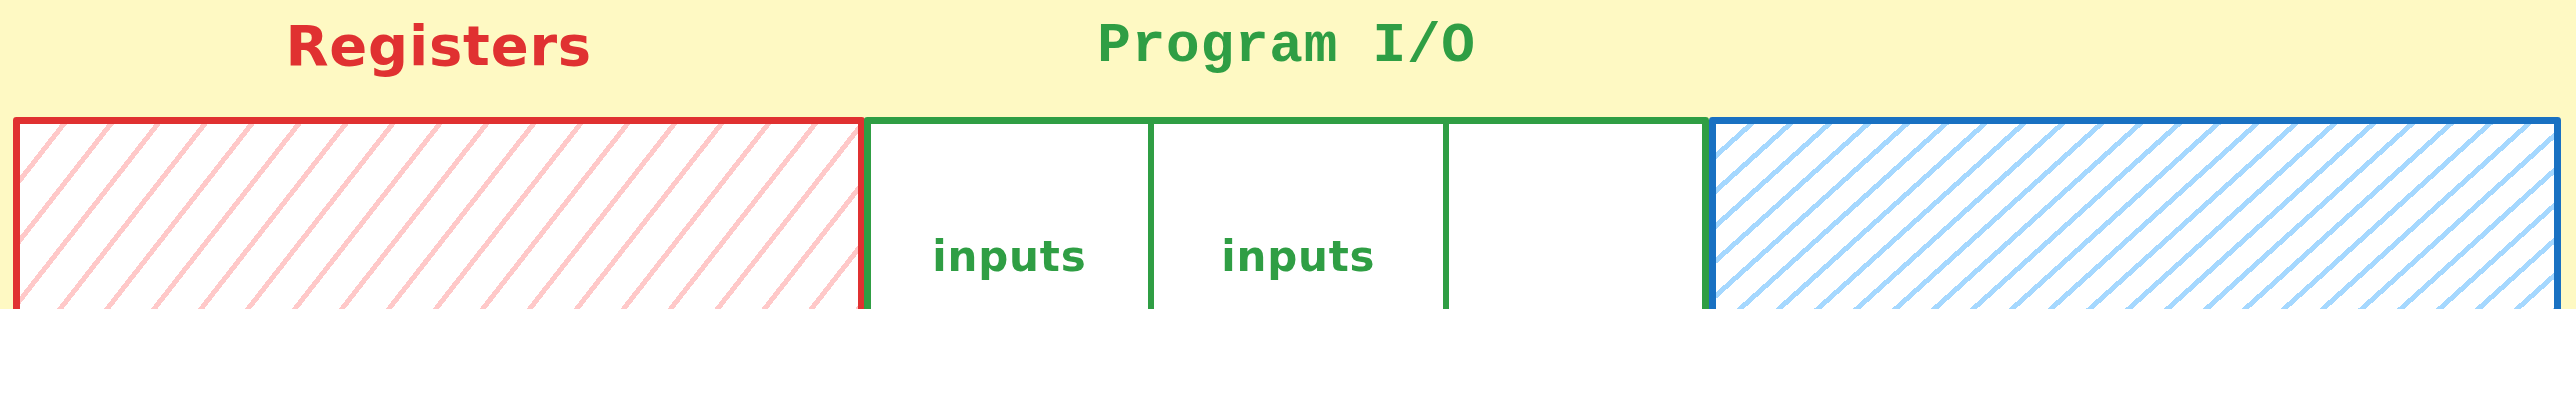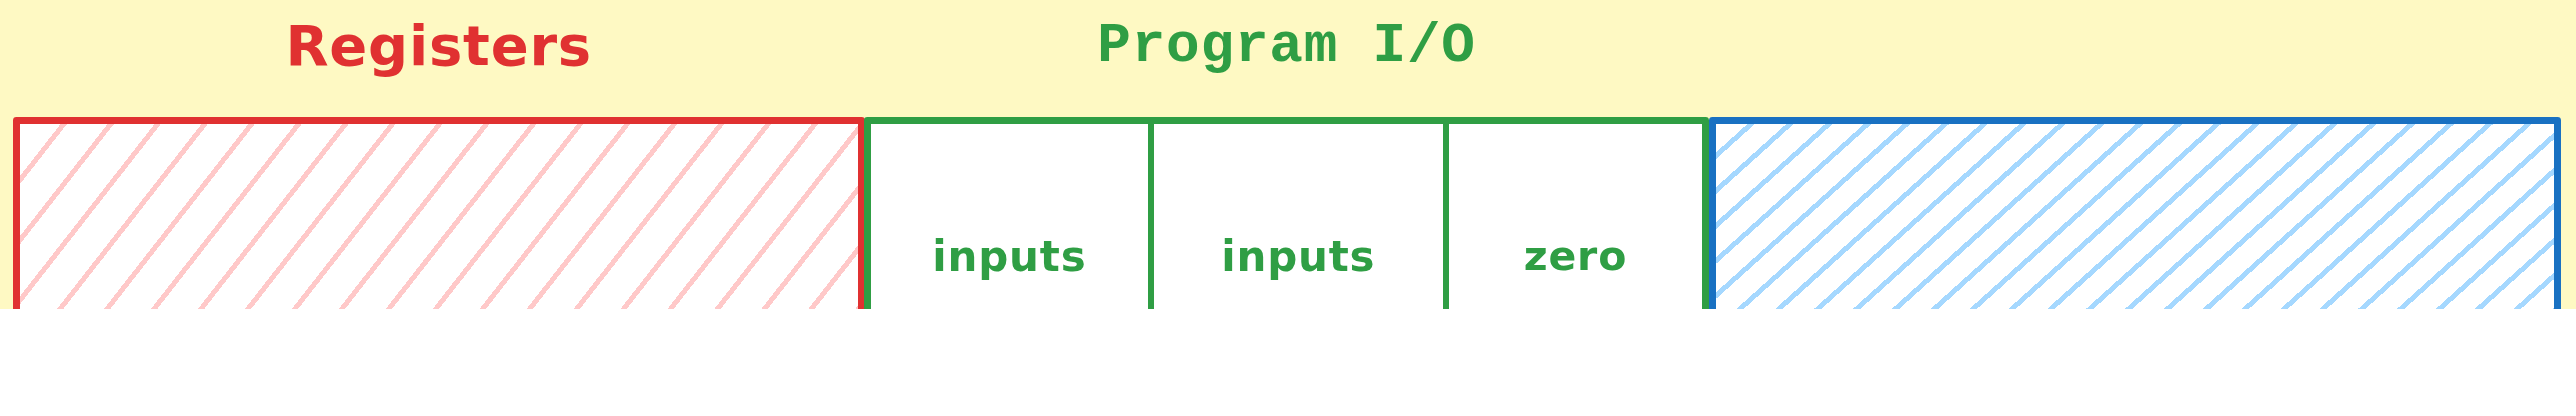--- a/index.html
+++ b/index.html
@@ -142,21 +142,20 @@
     <div class="cell cell-inputs">
       <div class="cell-line-lg">inputs</div>
     </div>
 
     <div class="cell cell-outputs">
       <div class="cell-line-lg">inputs</div>
     </div>
 
 
     <div class="cell cell-zero">
-      <div class="cell-line-md">zero</div>
     </div>
 
   </div>
 
   <div class="box box-ram"></div>
 
 </div>
 
 
 </body></html>

